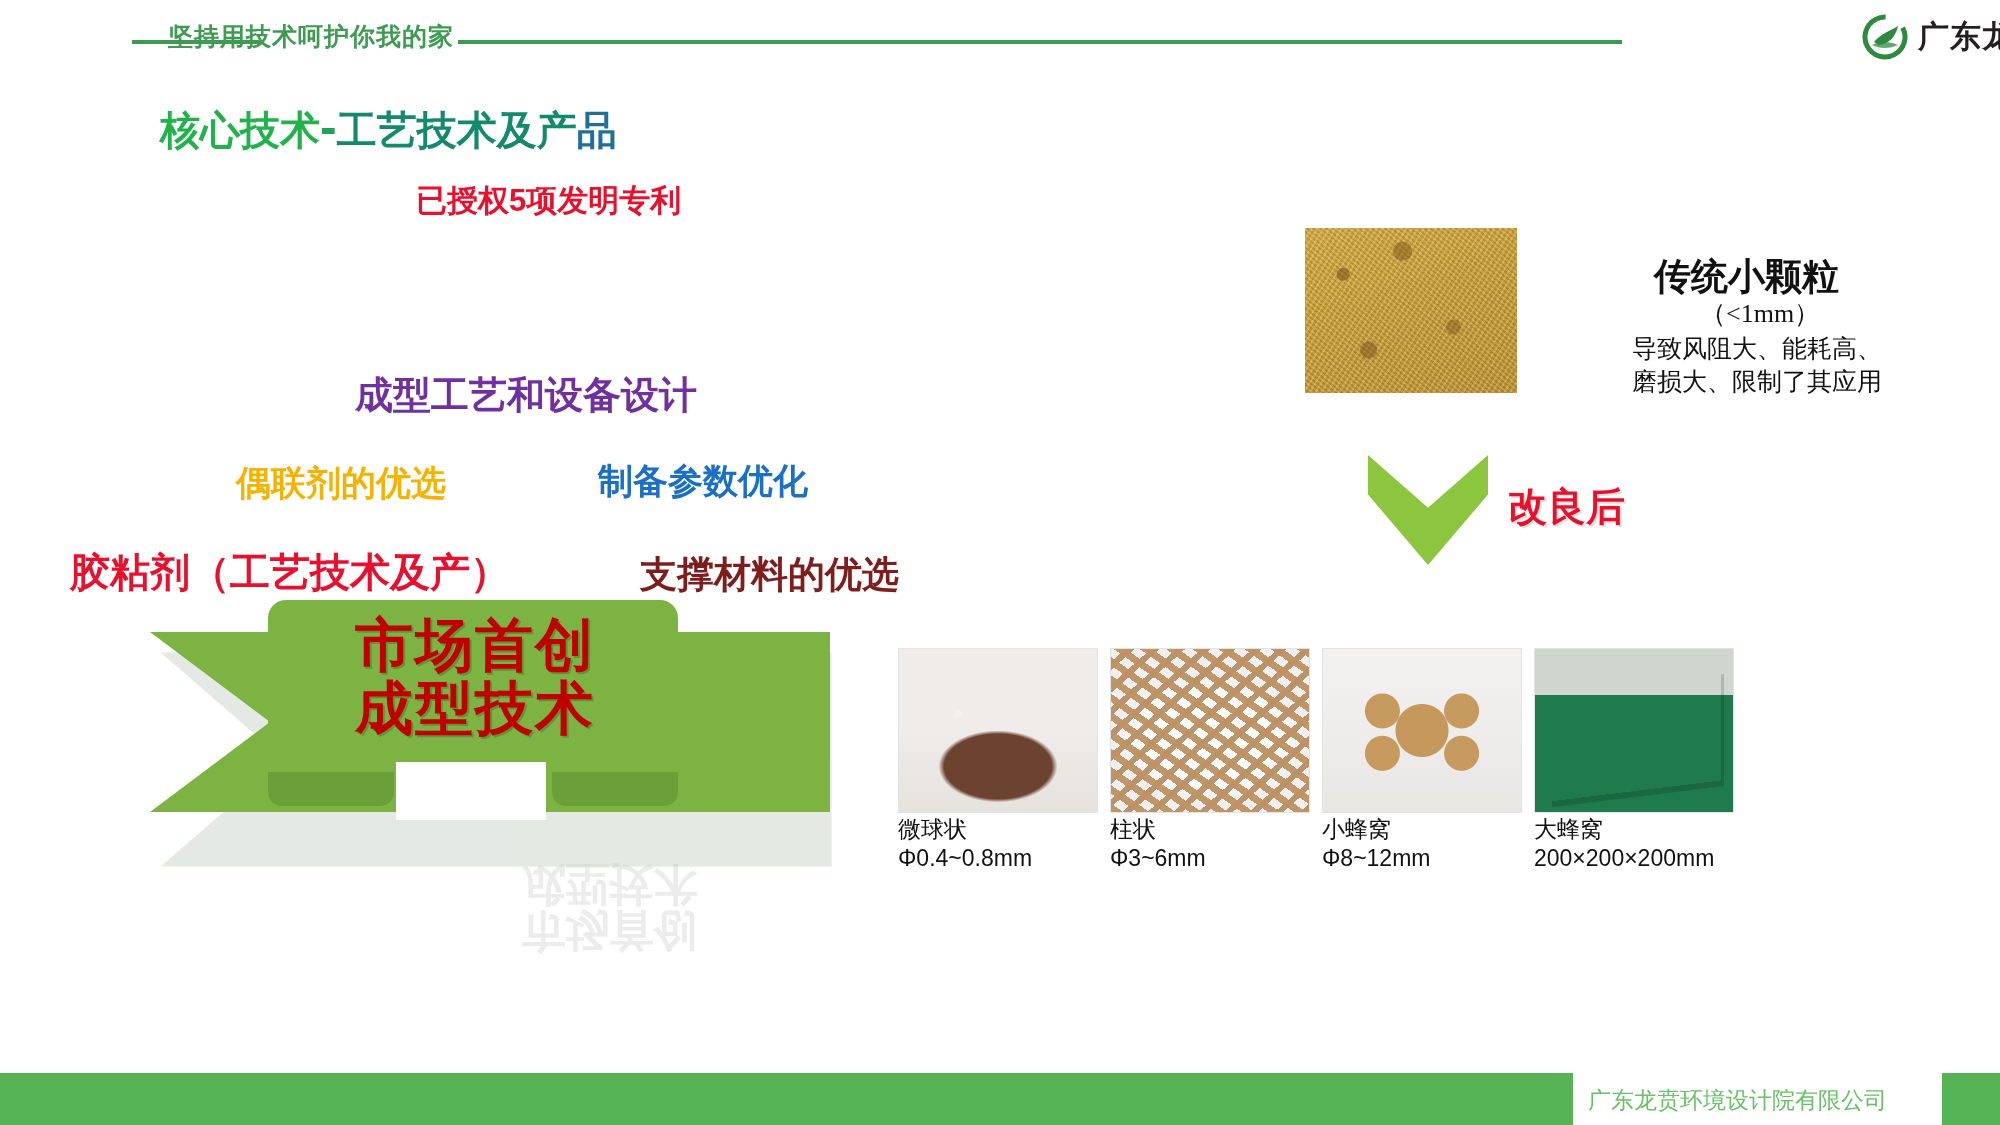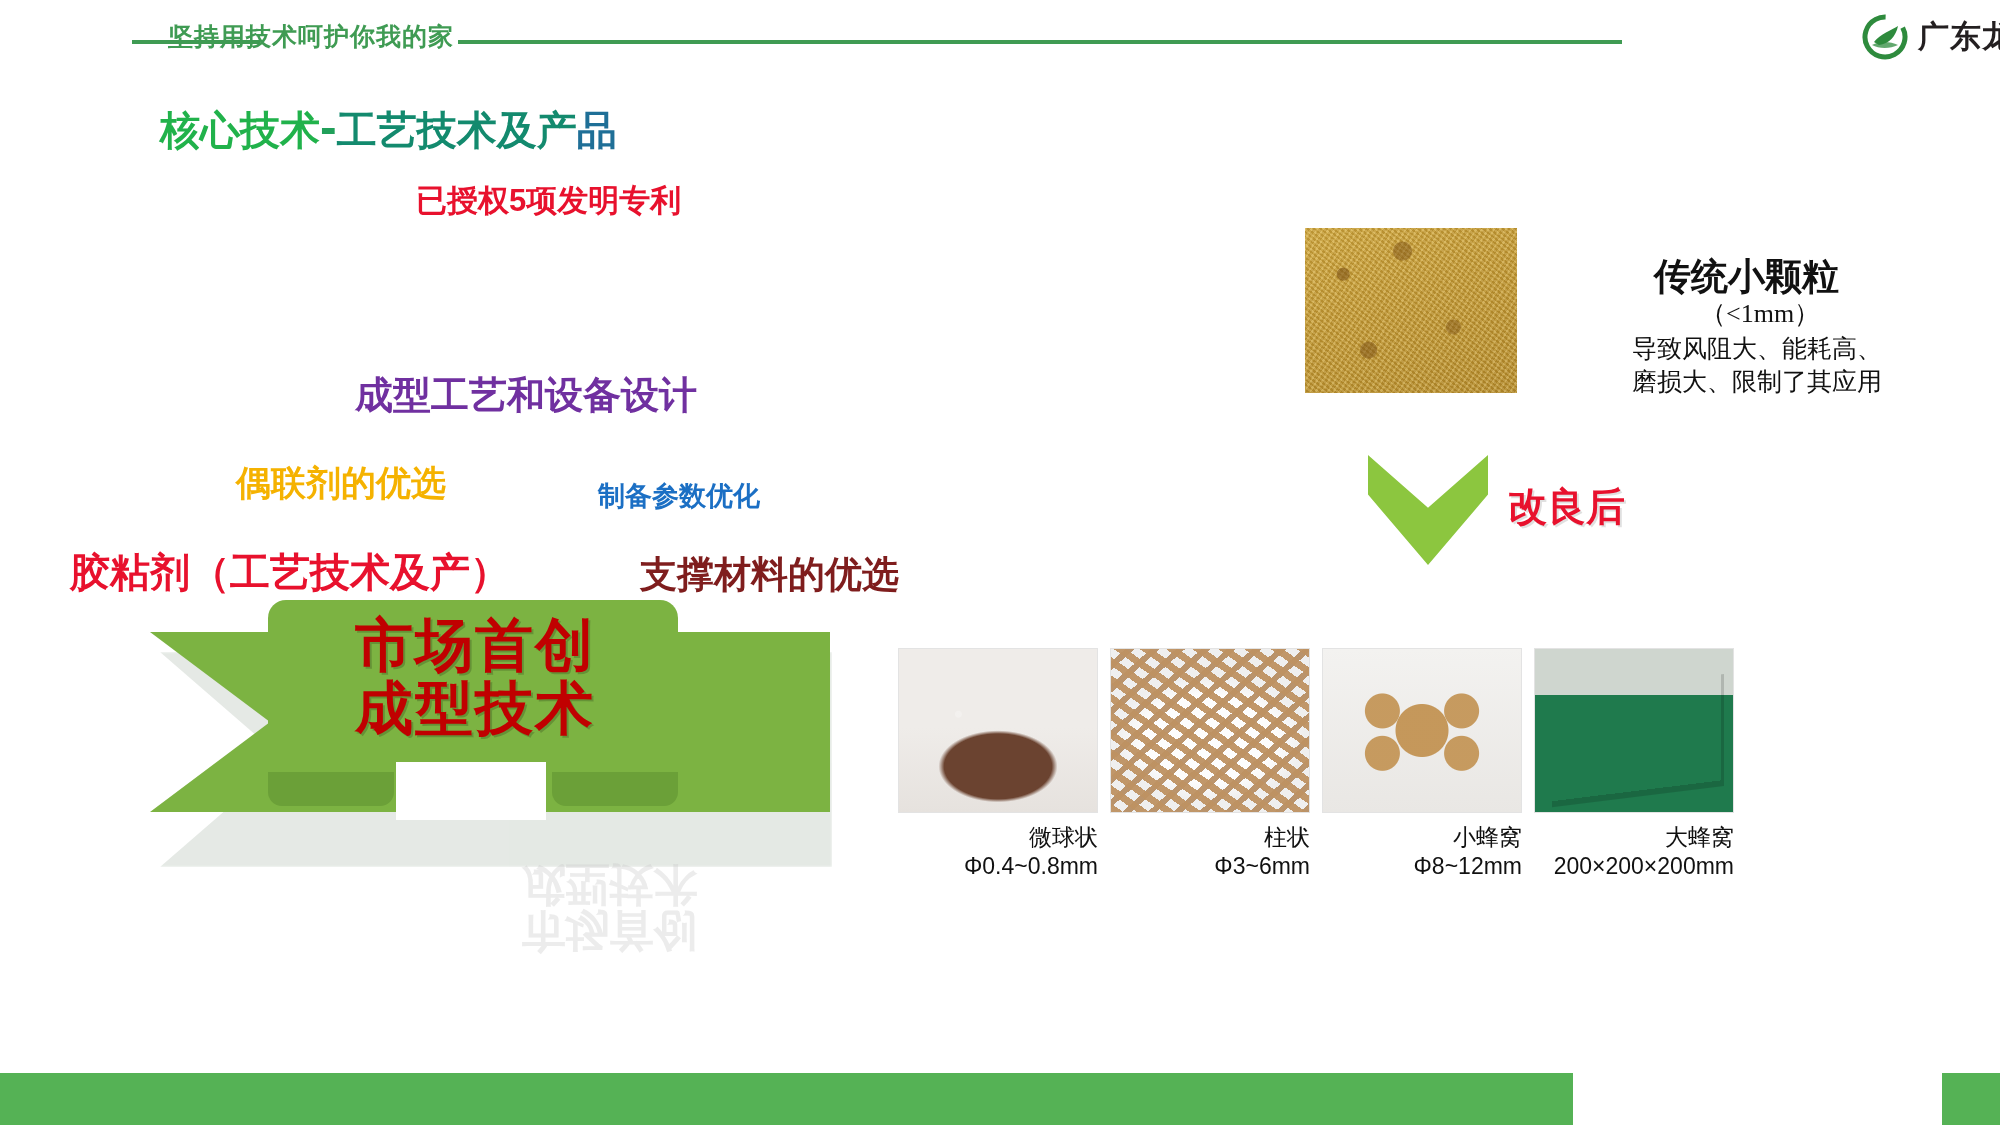--- a/index.html
+++ b/index.html
@@ -36,21 +36,21 @@
   .mt-c{font-size:40px;color:#1f6f97;}
   .patent-line{
     position:absolute;left:416px;top:180px;
     font-size:31px;font-weight:800;color:#e8112d;white-space:nowrap;
   }
 
   
   .kw{position:absolute;white-space:nowrap;font-weight:900;}
   .kw-purple{left:355px;top:370px;font-size:38px;color:#7030a0;}
   .kw-gold{left:236px;top:460px;font-size:35px;color:#f5b200;}
-  .kw-blue{left:598px;top:458px;font-size:27px;color:#1b6fc4;margin-top:20px;}
+  .kw-blue{left:598px;top:458px;font-size:35px;color:#1b6fc4;}
   .kw-red{left:70px;top:545px;font-size:40px;color:#e8112d;}
   .kw-cyan{left:640px;top:550px;font-size:37px;color:#7f1d1d;}
 
   
   .banner-zone{position:absolute;left:150px;top:600px;width:700px;height:320px;}
   .banner-shadow{
     position:absolute;left:10px;top:52px;width:672px;height:215px;
     background:#cfd8cf;opacity:.55;filter:blur(1px);
     clip-path:polygon(0 0,124px 50%,0 100%,672px 100%,672px 0);
   }
@@ -125,21 +125,21 @@
     position:absolute;left:1508px;top:480px;
     font-size:39px;font-weight:900;color:#e8112d;white-space:nowrap;
     text-shadow:2px 2px 0 rgba(0,0,0,.12);
   }
 
   
   .gallery{position:absolute;left:898px;top:648px;width:1098px;height:290px;}
   .card{position:absolute;top:0;width:200px;}
   .card .photo{width:200px;height:165px;border:1px solid #e3e3e3;box-sizing:border-box;}
   .card .cap{
-    margin-top:10px;text-align:right;color:#111;font-size:23px;
+    margin-top:2px;text-align:left;color:#111;font-size:23px;
     line-height:1.28;white-space:nowrap;font-weight:500;
   }
   .card .cap .sub{display:block;font-size:23px;}
   .c1{left:0;}   .c2{left:212px;} .c3{left:424px;}
   .c4{left:636px;} .c5{left:848px;}
 
   .ph-micro{
     background:
       radial-gradient(ellipse 96px 58px at 50% 72%,#6b4330 0 56%,rgba(107,67,48,0) 62%),
       radial-gradient(circle at 30% 40%,rgba(255,255,255,.25) 0 3px,transparent 4px),
@@ -293,16 +293,17 @@
       <div class="cap">
         <span>大蜂窝</span>
         <span class="sub">200×200×200mm</span>
       </div>
     </div>
   </div>
 
 
   <div class="footer">
     <div class="footer-bar fb-left"></div>
+    <div class="footer-text">广东龙贲环境设计院有限公司</div>
     <div class="footer-bar fb-right"></div>
   </div>
 
 </div>
 
 </body></html>

